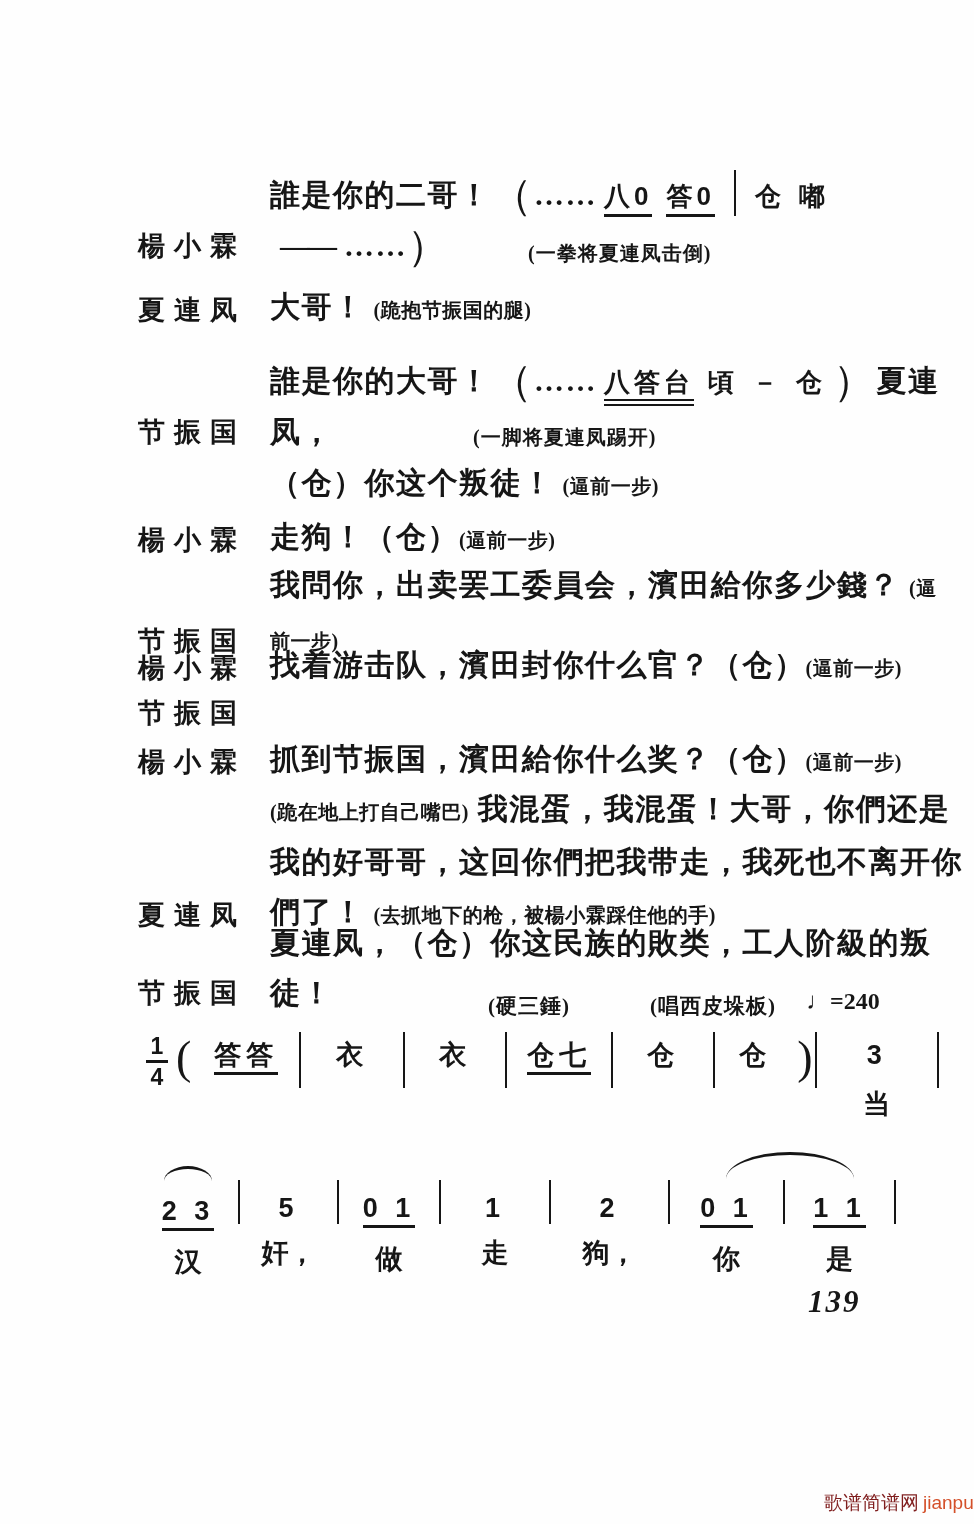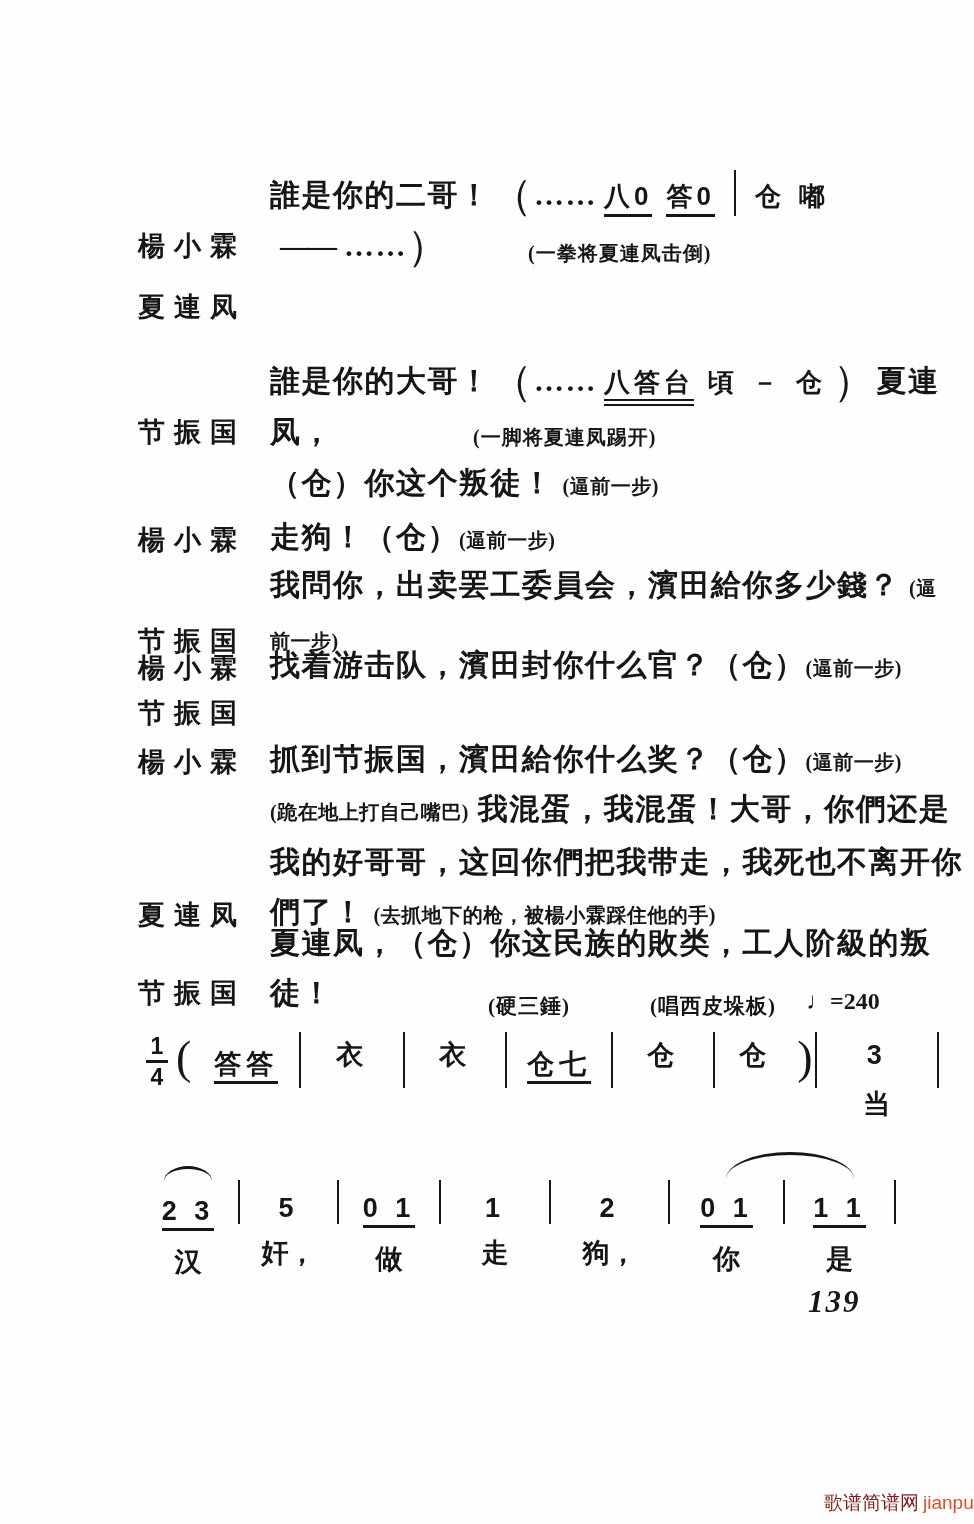--- a/index.html
+++ b/index.html
@@ -13,21 +13,21 @@
   .dline{position:absolute;left:138px;display:flex;align-items:flex-end;}
   .speaker{
     flex:none;width:132px;
     font:700 27px/50px "Liberation Sans",sans-serif;letter-spacing:9px;
   }
   .dtext{width:676px;font-weight:600;font-size:30px;line-height:50px;letter-spacing:1.5px;}
   .dtext.wide{width:696px;}
   .stage{font-size:20px;font-weight:600;letter-spacing:0.5px;}
   .bigparen{font-size:42px;font-weight:400;line-height:50px;vertical-align:-4px;}
   .perc{font-family:"Liberation Sans",sans-serif;font-weight:700;font-size:26px;margin:0 7px;letter-spacing:4px;}
-  .u{border-bottom:3px solid #161616;padding-bottom:3px;margin-top:9px;}
+  .u{border-bottom:3px solid #161616;padding-bottom:3px;}
   .uu{border-bottom:7px double #161616;padding-bottom:2px;}
   .vbar{display:inline-block;width:2px;height:46px;background:#161616;vertical-align:-11px;margin:0 12px;}
   .holddash{letter-spacing:-3px;margin:0 10px;}
   .subdir{position:absolute;font-weight:600;font-size:20px;letter-spacing:1px;}
   
   .mlabel{position:absolute;font-weight:600;font-size:21px;letter-spacing:1px;}
   .tempo{position:absolute;font:700 24px "Liberation Serif",serif;}
   .mline1{position:absolute;left:146px;top:1032px;display:flex;align-items:flex-start;}
   .timesig{display:inline-flex;flex-direction:column;align-items:center;margin-right:6px;margin-top:2px;
            font:700 23px/1.05 "Liberation Sans",sans-serif;}
@@ -64,20 +64,21 @@
 <div class="page">
 
   <div class="dline" style="top:170px">
     <span class="speaker">楊小霖</span>
     <span class="dtext"><span>誰是你的二哥！</span><span class="bigparen">（</span><span>……</span><span class="perc u">八0</span><span class="perc u">答0</span><span class="vbar"></span><span class="perc">仓</span><span class="perc">嘟</span><span class="holddash">——</span><span>……</span><span class="bigparen">）</span></span>
   </div>
   <div class="subdir" style="left:528px;top:240px">(一拳将夏連凤击倒)</div>
 
   <div class="dline" style="top:282px">
     <span class="speaker">夏連凤</span>
+    <span class="dtext"><span>大哥！</span> <span class="stage">(跪抱节振国的腿)</span></span>
   </div>
 
   <div class="dline" style="top:356px">
     <span class="speaker">节振国</span>
     <span class="dtext"><span>誰是你的大哥！</span><span class="bigparen">（</span><span>……</span><span class="perc uu">八答台</span><span class="perc">頃</span><span class="perc">－</span><span class="perc">仓</span><span class="bigparen">）</span><span>夏連凤，</span></span>
   </div>
   <div class="subdir" style="left:473px;top:424px">(一脚将夏連凤踢开)</div>
 
   <div class="dline" style="top:458px">
     <span class="speaker"></span>

